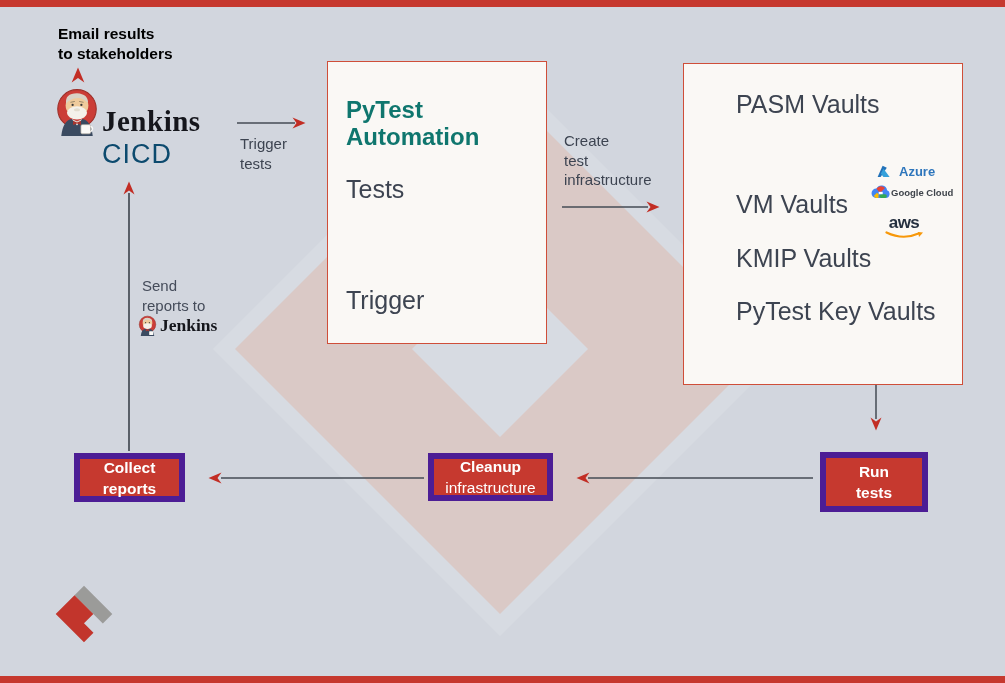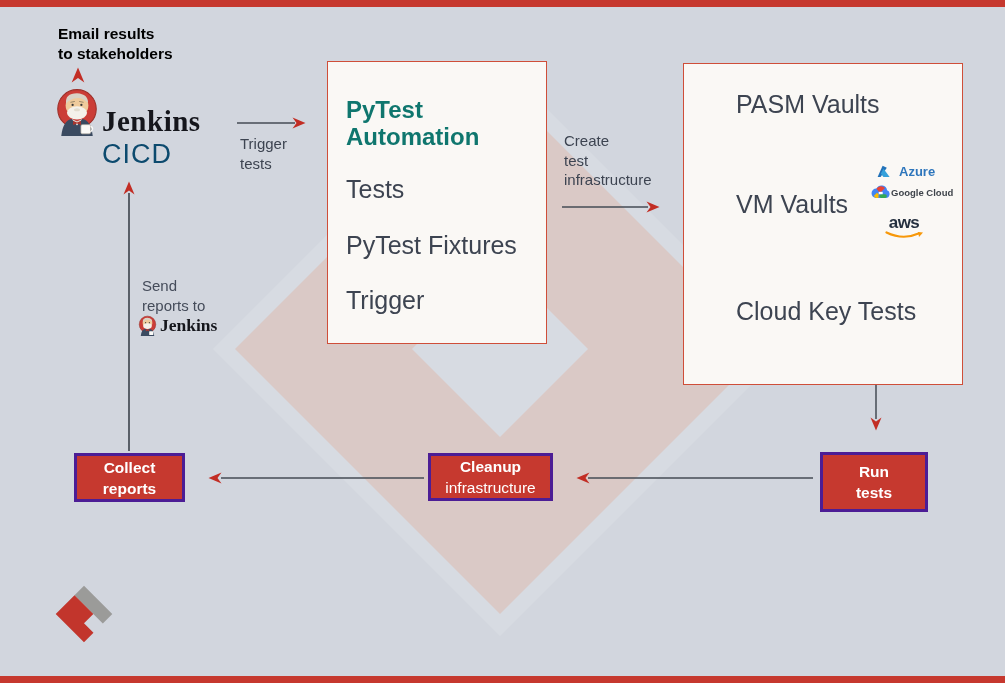--- a/index.html
+++ b/index.html
@@ -71,21 +71,21 @@
   .vault-item.v4{top:247px;}
 
   .prov-azure{position:absolute;left:191px;top:100px;display:flex;align-items:center;gap:9px;}
   .prov-azure .lbl{font-size:13px;font-weight:600;color:#2e76bc;}
   .prov-google{position:absolute;left:186px;top:121px;display:flex;flex-direction:row;align-items:center;}
   .prov-google .lbl{font-size:9.5px;font-weight:600;color:#3f444b;margin-top:1px;}
   .prov-aws{position:absolute;left:201px;top:150px;display:flex;flex-direction:column;align-items:center;}
   .prov-aws .lbl{font-size:17px;font-weight:700;color:#25303f;letter-spacing:-.5px;line-height:17px;}
 
   .redbox{
-    position:absolute;background:#c6392f;border:3px solid #4c1d95;color:#fff;
+    position:absolute;background:#c6392f;border:6px solid #4c1d95;color:#fff;
     display:flex;flex-direction:column;align-items:center;justify-content:center;
     text-align:center;font-size:15.5px;line-height:21px;z-index:3;
   }
   .redbox .b{font-weight:700;white-space:pre-line;}
   .redbox .r{font-weight:400;}
   .box-run{left:820px;top:452px;width:108px;height:60px;}
   .box-cleanup{left:428px;top:453px;width:125px;height:48px;}
   .box-collect{left:74px;top:453px;width:111px;height:49px;}
 
   .company-logo{position:absolute;left:53px;top:583px;z-index:2;}
@@ -218,28 +218,28 @@
         <path d="M20.5 38.5 l4.5 2.2 4.5 -2.2 v5 l-4.5 -1.8 -4.5 1.8 Z" fill="#a8352e"></path>
         <rect x="29.5" y="43" width="11" height="10.5" rx="1.6" fill="#fbfaf7"></rect>
       </svg>
       <span class="mini-word">Jenkins</span>
     </div>
 
     <div class="panel panel-pytest">
       <div class="pytest-title">PyTest
 Automation</div>
       <div class="pytest-item i0">Tests</div>
-      <div class="pytest-item i1">PyTest Fixtures</div>
       <div class="pytest-item i2">Trigger</div>
     </div>
 
     <div class="panel panel-vaults">
       <div class="vault-item v0">PASM Vaults</div>
       <div class="vault-item v2">VM Vaults</div>
-      <div class="vault-item v4">Cloud Key Tests</div>
+      <div class="vault-item v3">KMIP Vaults</div>
+      <div class="vault-item v4">PyTest Key Vaults</div>
 
       <div class="prov-azure">
         <svg width="15" height="15" viewBox="0 0 17 16">
           <path d="M8.6 1.5 L3 14.2 H6.4 L13.4 3.8 Z" fill="#2272b9"></path>
           <path d="M9.7 5 L6.6 10.2 L9.5 14.2 H16.6 Z" fill="#35a0da"></path>
         </svg>
         <span class="lbl">Azure</span>
       </div>
 
       <div class="prov-google">

